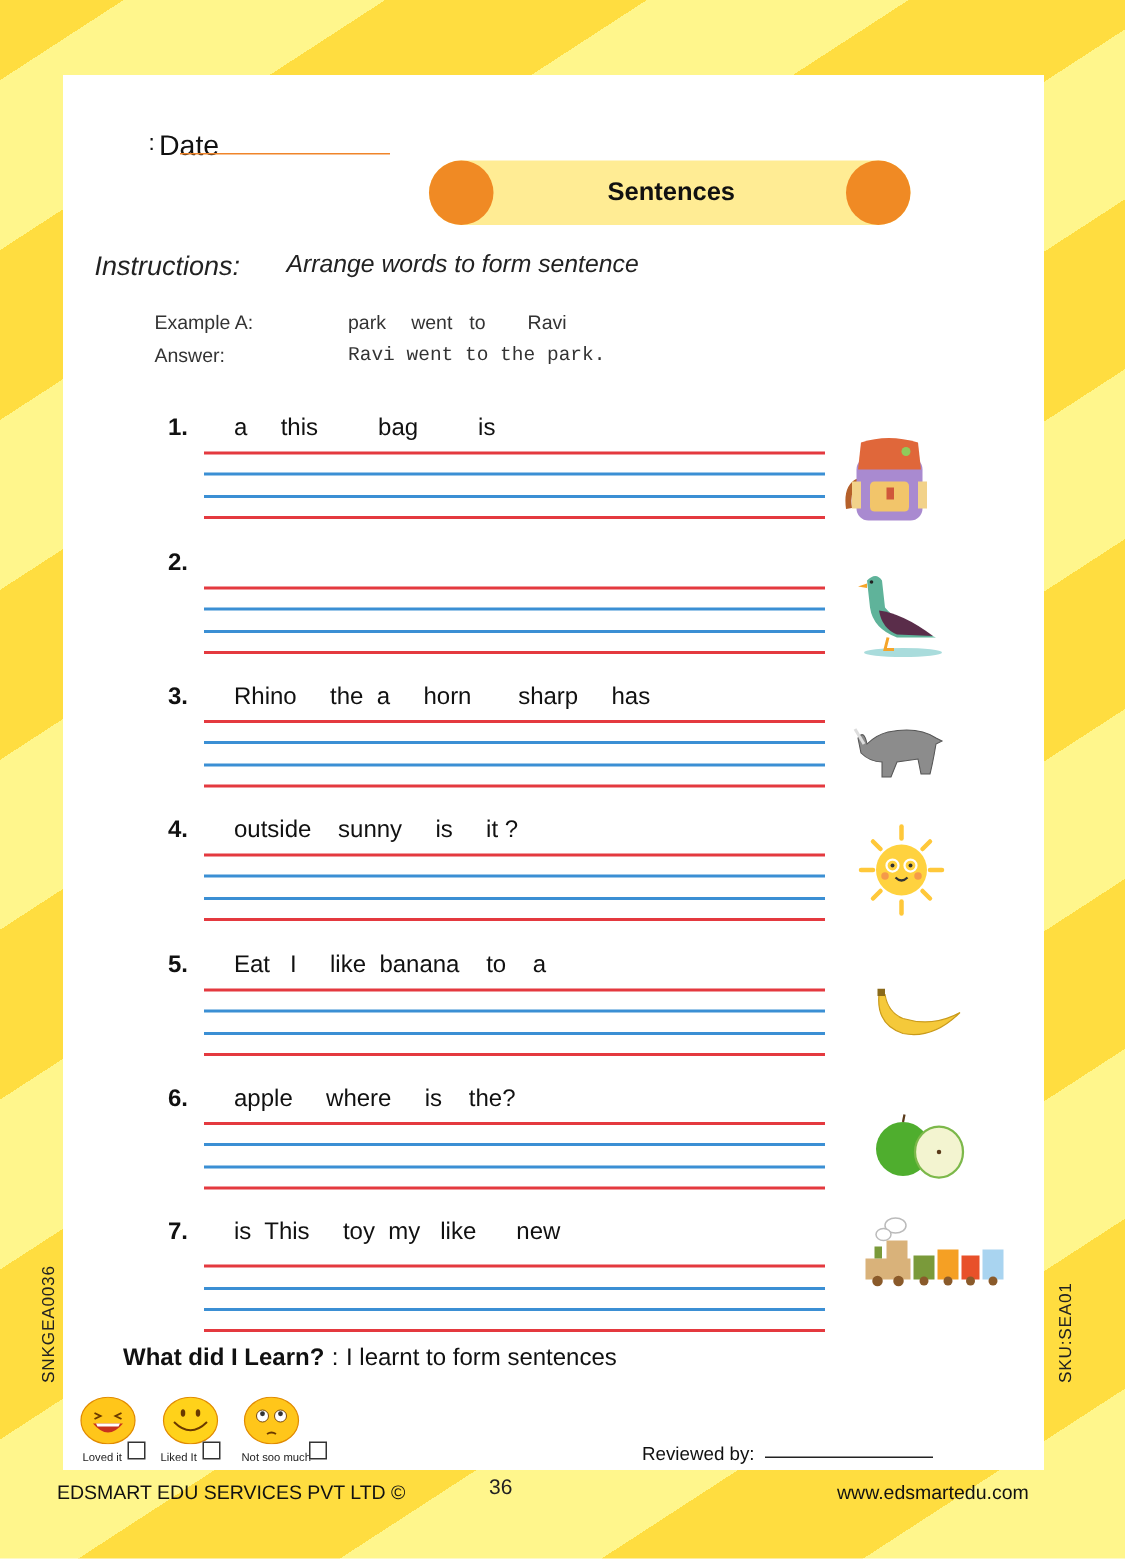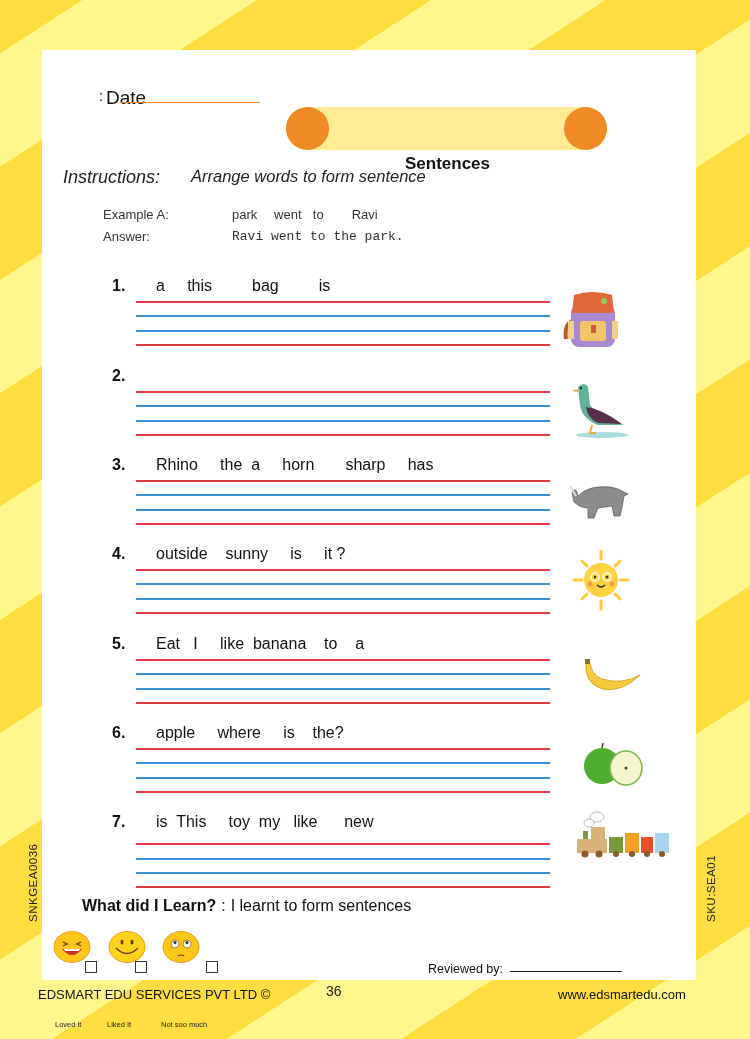--- a/index.html
+++ b/index.html
@@ -34,21 +34,20 @@
   .banner .dot {
     position: absolute; top: 0; width: 43px; height: 43px; border-radius: 50%;
     background: #F08A24;
   }
   .banner .dot.l { left: 0; }
   .banner .dot.r { right: 0; }
   .banner-title {
     position: absolute; left: 0; right: 0; top: 11px;
     text-align: center; font-weight: bold; font-size: 17px; color: #111;
     padding-left: 2px;
-    margin-top: 36px;
   }
 
   .instr-label { left: 63px; top: 167px; font-style: italic; font-size: 18px; color: #222; }
   .instr-text { left: 191px; top: 167px; font-style: italic; font-size: 16.5px; color: #222; }
 
   .ex-label { left: 103px; top: 207px; font-size: 13px; color: #333; }
   .ex-words { left: 232px; top: 207px; font-size: 13px; color: #333; word-spacing: 2px; }
   .ans-label { left: 103px; top: 229px; font-size: 13px; color: #333; }
   .ans-text { left: 232px; top: 229px; font-size: 13px; color: #333; font-family: Liberation Mono, monospace; }
 
@@ -58,21 +57,21 @@
   .rule { position: absolute; left: 136px; width: 414px; height: 2px; }
   .rule.red { background: #E4393F; height: 1.5px; }
   .rule.blue { background: #3B8FD4; }
   .q-img { position: absolute; }
 
   .learn { left: 82px; top: 897px; font-size: 16px; }
   .learn b { font-weight: bold; }
   .learn span.sep { margin: 0 5px; }
 
   .emoji { position: absolute; top: 931px; width: 38px; height: 32px; }
-  .emo-label { position: absolute; top: 1020px; font-size: 7.5px; color: #222; text-align: right; }
+  .emo-label { position: absolute; top: 967px; font-size: 7.5px; color: #222; text-align: right; }
   .checkbox { position: absolute; top: 961px; width: 12px; height: 12px; border: 1px solid #333; background: #fff; }
 
   .reviewed { left: 428px; top: 962px; font-size: 12.5px; color: #111; }
   .reviewed-line { left: 510px; top: 971px; width: 112px; height: 1px; background: #222; }
 
   .footer-left { left: 38px; top: 987px; font-size: 13px; color: #111; }
   .page-num { left: 326px; top: 983px; font-size: 14px; color: #222; }
   .footer-right { left: 558px; top: 987px; font-size: 13px; color: #111; }
 
   .side-left {

